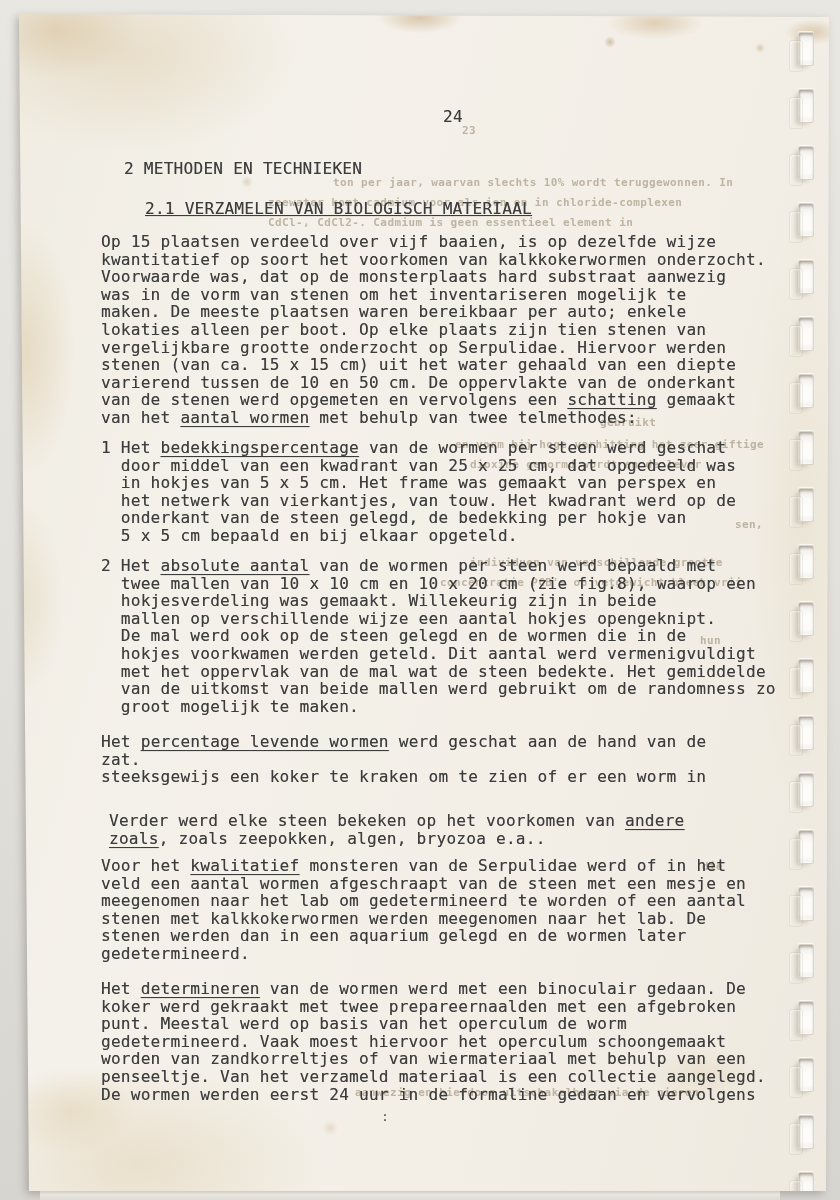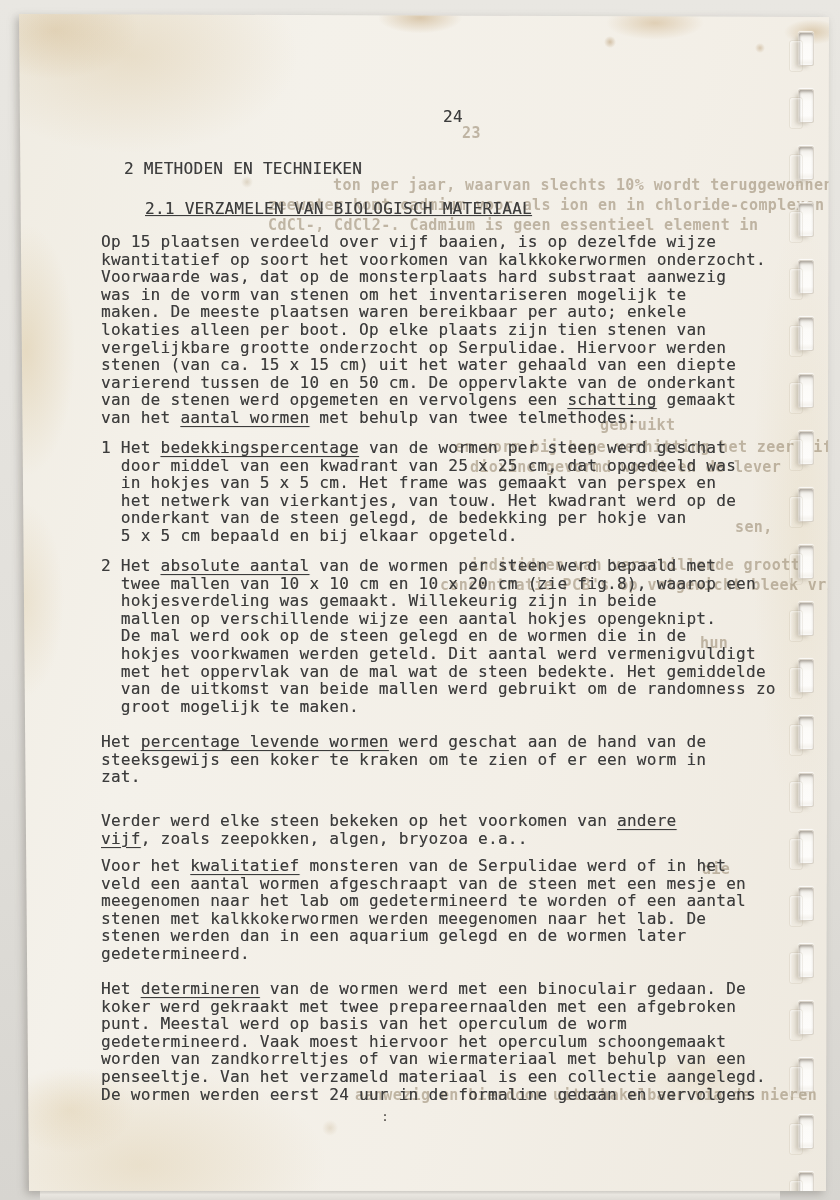--- a/index.html
+++ b/index.html
@@ -33,40 +33,40 @@
       radial-gradient(ellipse 260px 140px at 140px 1165px, rgba(198,165,100,.22), transparent 72%),
       radial-gradient(ellipse 80px 40px at 700px 1075px, rgba(198,165,100,.15), transparent 72%),
       radial-gradient(ellipse 70px 420px at 802px 520px, rgba(205,180,120,.12), transparent 72%),
       radial-gradient(circle 6px at 247px 182px, rgba(140,110,60,.22), transparent 100%),
       radial-gradient(circle 8px at 330px 1128px, rgba(160,125,70,.18), transparent 100%);
   }
   .layer{position:absolute;inset:0;}
   
   .ghost{
     position:absolute;white-space:pre;
-    font-size:15px;font-weight:bold;letter-spacing:.4px;
+    font-size:11px;font-weight:bold;letter-spacing:.4px;
     color:rgba(148,132,105,.55);filter:blur(.55px);
   }
   
   .text-layer{
     font-size:16px;line-height:17.6px;letter-spacing:.29px;
     color:var(--ink,#3c3c3c);
     text-shadow:.2px .2px .45px rgba(70,70,70,.55);
   }
   .block{position:absolute;white-space:pre;}
   .line{height:17.6px;}
   .u{text-decoration:underline;text-underline-offset:3px;text-decoration-thickness:1px;}
   .b0{left:443px;top:108px;}
   .b1{left:124px;top:160px;}
   .b2{left:145px;top:200px;text-decoration:underline;}
   .b3{left:101px;top:233px;}
   .b4{left:101px;top:439px;}
   .b5{left:101px;top:557px;}
   .b6{left:101px;top:733px;}
-  .b7{left:101px;top:812px;}
+  .b7{left:109px;top:812px;}
   .b8{left:101px;top:857px;}
   .b9{left:101px;top:980px;}
   .b10{left:381px;top:1108px;font-size:13px;color:rgba(80,75,70,.75);}
   
   .hole{
     position:absolute;left:798px;width:14px;height:32px;border-radius:2.5px;
     background:linear-gradient(180deg,#efece6 0%,#fcfbf8 35%,#fdfcfa 80%,#f2efe9 100%);
     box-shadow:inset 0 3px 3px -1px rgba(120,112,100,.55),
                inset 2px 0 2px -1px rgba(130,122,110,.35),
                inset 0 -2px 2px -1px rgba(255,255,255,.9),
@@ -105,22 +105,22 @@
         <div class="ghost" style="left: 702px; top: 860px;">die</div>
         <div class="ghost" style="left: 355px; top: 1086px;">aanwezig en hierdoor uitschakelbaar via de nieren</div>
       </div>
     <div class="layer text-layer">
         <div class="block b0"><div class="line">24</div></div>
         <div class="block b1"><div class="line">2 METHODEN EN TECHNIEKEN</div></div>
         <div class="block b2"><div class="line">2.1 VERZAMELEN VAN BIOLOGISCH MATERIAAL</div></div>
         <div class="block b3"><div class="line">Op 15 plaatsen verdeeld over vijf baaien, is op dezelfde wijze</div><div class="line">kwantitatief op soort het voorkomen van kalkkokerwormen onderzocht.</div><div class="line">Voorwaarde was, dat op de monsterplaats hard substraat aanwezig</div><div class="line">was in de vorm van stenen om het inventariseren mogelijk te</div><div class="line">maken. De meeste plaatsen waren bereikbaar per auto; enkele</div><div class="line">lokaties alleen per boot. Op elke plaats zijn tien stenen van</div><div class="line">vergelijkbare grootte onderzocht op Serpulidae. Hiervoor werden</div><div class="line">stenen (van ca. 15 x 15 cm) uit het water gehaald van een diepte</div><div class="line">varierend tussen de 10 en 50 cm. De oppervlakte van de onderkant</div><div class="line">van de stenen werd opgemeten en vervolgens een <span class="u">schatting</span> gemaakt</div><div class="line">van het <span class="u">aantal wormen</span> met behulp van twee telmethodes:</div></div>
         <div class="block b4"><div class="line">1 Het <span class="u">bedekkingspercentage</span> van de wormen per steen werd geschat</div><div class="line">  door middel van een kwadrant van 25 x 25 cm, dat opgedeeld was</div><div class="line">  in hokjes van 5 x 5 cm. Het frame was gemaakt van perspex en</div><div class="line">  het netwerk van vierkantjes, van touw. Het kwadrant werd op de</div><div class="line">  onderkant van de steen gelegd, de bedekking per hokje van</div><div class="line">  5 x 5 cm bepaald en bij elkaar opgeteld.</div></div>
         <div class="block b5"><div class="line">2 Het <span class="u">absolute aantal</span> van de wormen per steen werd bepaald met</div><div class="line">  twee mallen van 10 x 10 cm en 10 x 20 cm (zie fig.8), waarop een</div><div class="line">  hokjesverdeling was gemaakt. Willekeurig zijn in beide</div><div class="line">  mallen op verschillende wijze een aantal hokjes opengeknipt.</div><div class="line">  De mal werd ook op de steen gelegd en de wormen die in de</div><div class="line">  hokjes voorkwamen werden geteld. Dit aantal werd vermenigvuldigt</div><div class="line">  met het oppervlak van de mal wat de steen bedekte. Het gemiddelde</div><div class="line">  van de uitkomst van beide mallen werd gebruikt om de randomness zo</div><div class="line">  groot mogelijk te maken.</div></div>
-        <div class="block b6"><div class="line">Het <span class="u">percentage levende wormen</span> werd geschat aan de hand van de</div><div class="line">steeksgewijs een koker te kraken om te zien of er een worm in</div><div class="line">zat.</div></div>
-        <div class="block b7"><div class="line">Verder werd elke steen bekeken op het voorkomen van <span class="u">andere</span></div><div class="line"><span class="u">vijf</span>, zoals zeepokken, algen, bryozoa e.a..</div></div>
+        <div class="block b6"><div class="line">Het <span class="u">percentage levende wormen</span> werd geschat aan de hand van de</div><div class="line">zat.</div><div class="line">steeksgewijs een koker te kraken om te zien of er een worm in</div></div>
+        <div class="block b7"><div class="line">Verder werd elke steen bekeken op het voorkomen van <span class="u">andere</span></div><div class="line"><span class="u">zoals</span>, zoals zeepokken, algen, bryozoa e.a..</div></div>
         <div class="block b8"><div class="line">Voor het <span class="u">kwalitatief</span> monsteren van de Serpulidae werd of in het</div><div class="line">veld een aantal wormen afgeschraapt van de steen met een mesje en</div><div class="line">meegenomen naar het lab om gedetermineerd te worden of een aantal</div><div class="line">stenen met kalkkokerwormen werden meegenomen naar het lab. De</div><div class="line">stenen werden dan in een aquarium gelegd en de wormen later</div><div class="line">gedetermineerd.</div></div>
         <div class="block b9"><div class="line">Het <span class="u">determineren</span> van de wormen werd met een binoculair gedaan. De</div><div class="line">koker werd gekraakt met twee prepareernaalden met een afgebroken</div><div class="line">punt. Meestal werd op basis van het operculum de worm</div><div class="line">gedetermineerd. Vaak moest hiervoor het operculum schoongemaakt</div><div class="line">worden van zandkorreltjes of van wiermateriaal met behulp van een</div><div class="line">penseeltje. Van het verzameld materiaal is een collectie aangelegd.</div><div class="line">De wormen werden eerst 24 uur in de formaline gedaan en vervolgens</div></div>
         <div class="block b10"><div class="line">:</div></div>
       </div>
     <div class="layer">
         <div class="hole" style="top: 32px;"></div>
         <div class="hole" style="top: 89px;"></div>
         <div class="hole" style="top: 146px;"></div>
         <div class="hole" style="top: 203px;"></div>
         <div class="hole" style="top: 260px;"></div>

